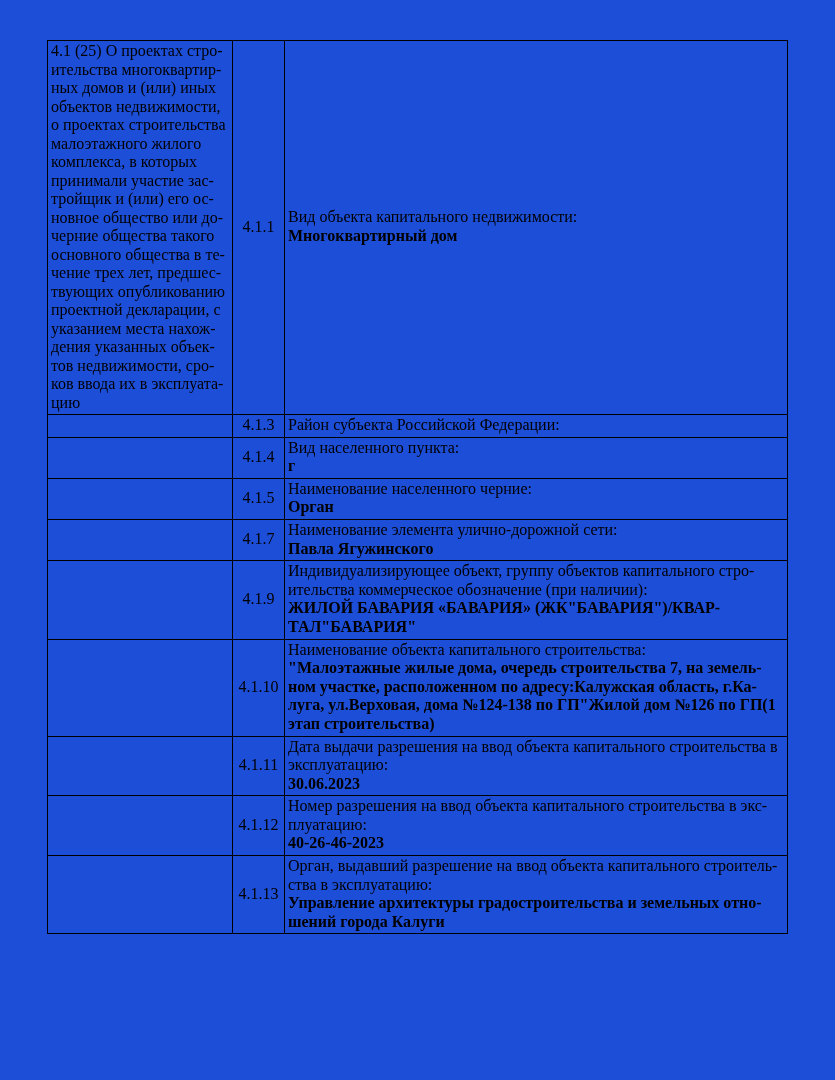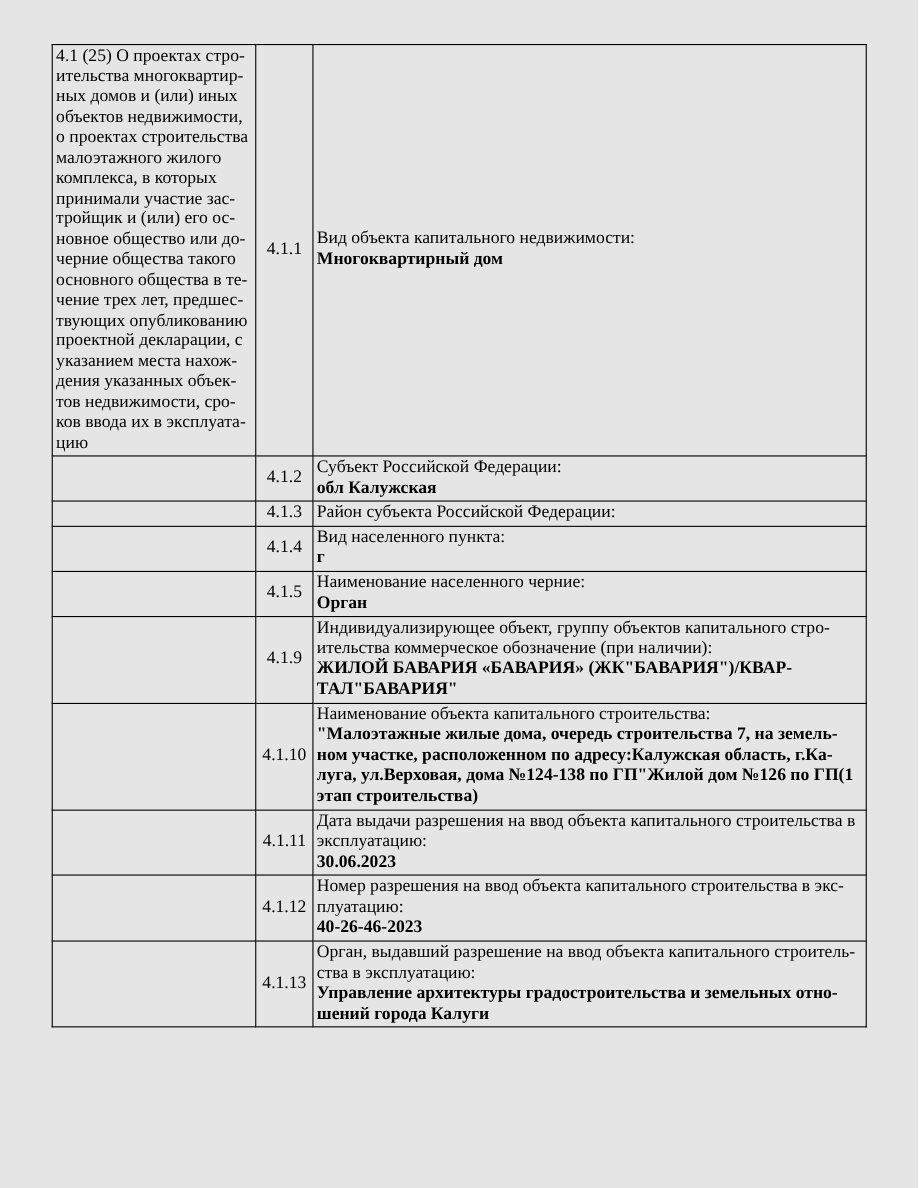--- a/index.html
+++ b/index.html
@@ -7,21 +7,21 @@
     padding: 0;
     background: #ffffff;
     width: 835px;
     height: 1080px;
     overflow: hidden;
   }
   .page {
     position: relative;
     width: 835px;
     height: 1080px;
-    background: #e5e5e5;
+    background: #1d4ed8;
     font-family: "Liberation Serif", "DejaVu Serif", serif;
     color: #000000;
   }
   table.decl {
     position: absolute;
     left: 47px;
     top: 40px;
     width: 741px;
     border-collapse: collapse;
     table-layout: fixed;
@@ -99,48 +99,48 @@
 цию</div>
         </td>
         <td class="num-cell">4.1.1</td>
         <td class="field-cell">
           <div class="field-label">Вид объекта капитального недвижимости:</div>
           <div class="value-line"><span class="field-value">Многоквартирный дом</span></div>
         </td>
       </tr>
       <tr>
         <td class="desc-cell"></td>
-        <td class="num-cell">4.1.2</td>
-        <td class="field-cell">
-          <div class="field-label">Субъект Российской Федерации:</div>
-          <div class="value-line"><span class="field-value">обл Калужская</span></div>
-        </td>
-      </tr>
-      <tr>
-        <td class="desc-cell"></td>
         <td class="num-cell">4.1.3</td>
         <td class="field-cell">
           <div class="field-label">Район субъекта Российской Федерации:</div>
           <div class="value-line"><span class="field-value"></span></div>
         </td>
       </tr>
       <tr>
         <td class="desc-cell"></td>
         <td class="num-cell">4.1.4</td>
         <td class="field-cell">
           <div class="field-label">Вид населенного пункта:</div>
           <div class="value-line"><span class="field-value">г</span></div>
         </td>
       </tr>
       <tr>
         <td class="desc-cell"></td>
         <td class="num-cell">4.1.5</td>
         <td class="field-cell">
           <div class="field-label">Наименование населенного черние:</div>
           <div class="value-line"><span class="field-value">Орган</span></div>
+        </td>
+      </tr>
+      <tr>
+        <td class="desc-cell"></td>
+        <td class="num-cell">4.1.7</td>
+        <td class="field-cell">
+          <div class="field-label">Наименование элемента улично-дорожной сети:</div>
+          <div class="value-line"><span class="field-value">Павла Ягужинского</span></div>
         </td>
       </tr>
       <tr>
         <td class="desc-cell"></td>
         <td class="num-cell">4.1.9</td>
         <td class="field-cell">
           <div class="field-label">Индивидуализирующее объект, группу объектов капитального стро-
 ительства коммерческое обозначение (при наличии):</div>
           <div class="value-line"><span class="field-value">ЖИЛОЙ БАВАРИЯ «БАВАРИЯ» (ЖК"БАВАРИЯ")/КВАР-
 ТАЛ"БАВАРИЯ"</span></div>

